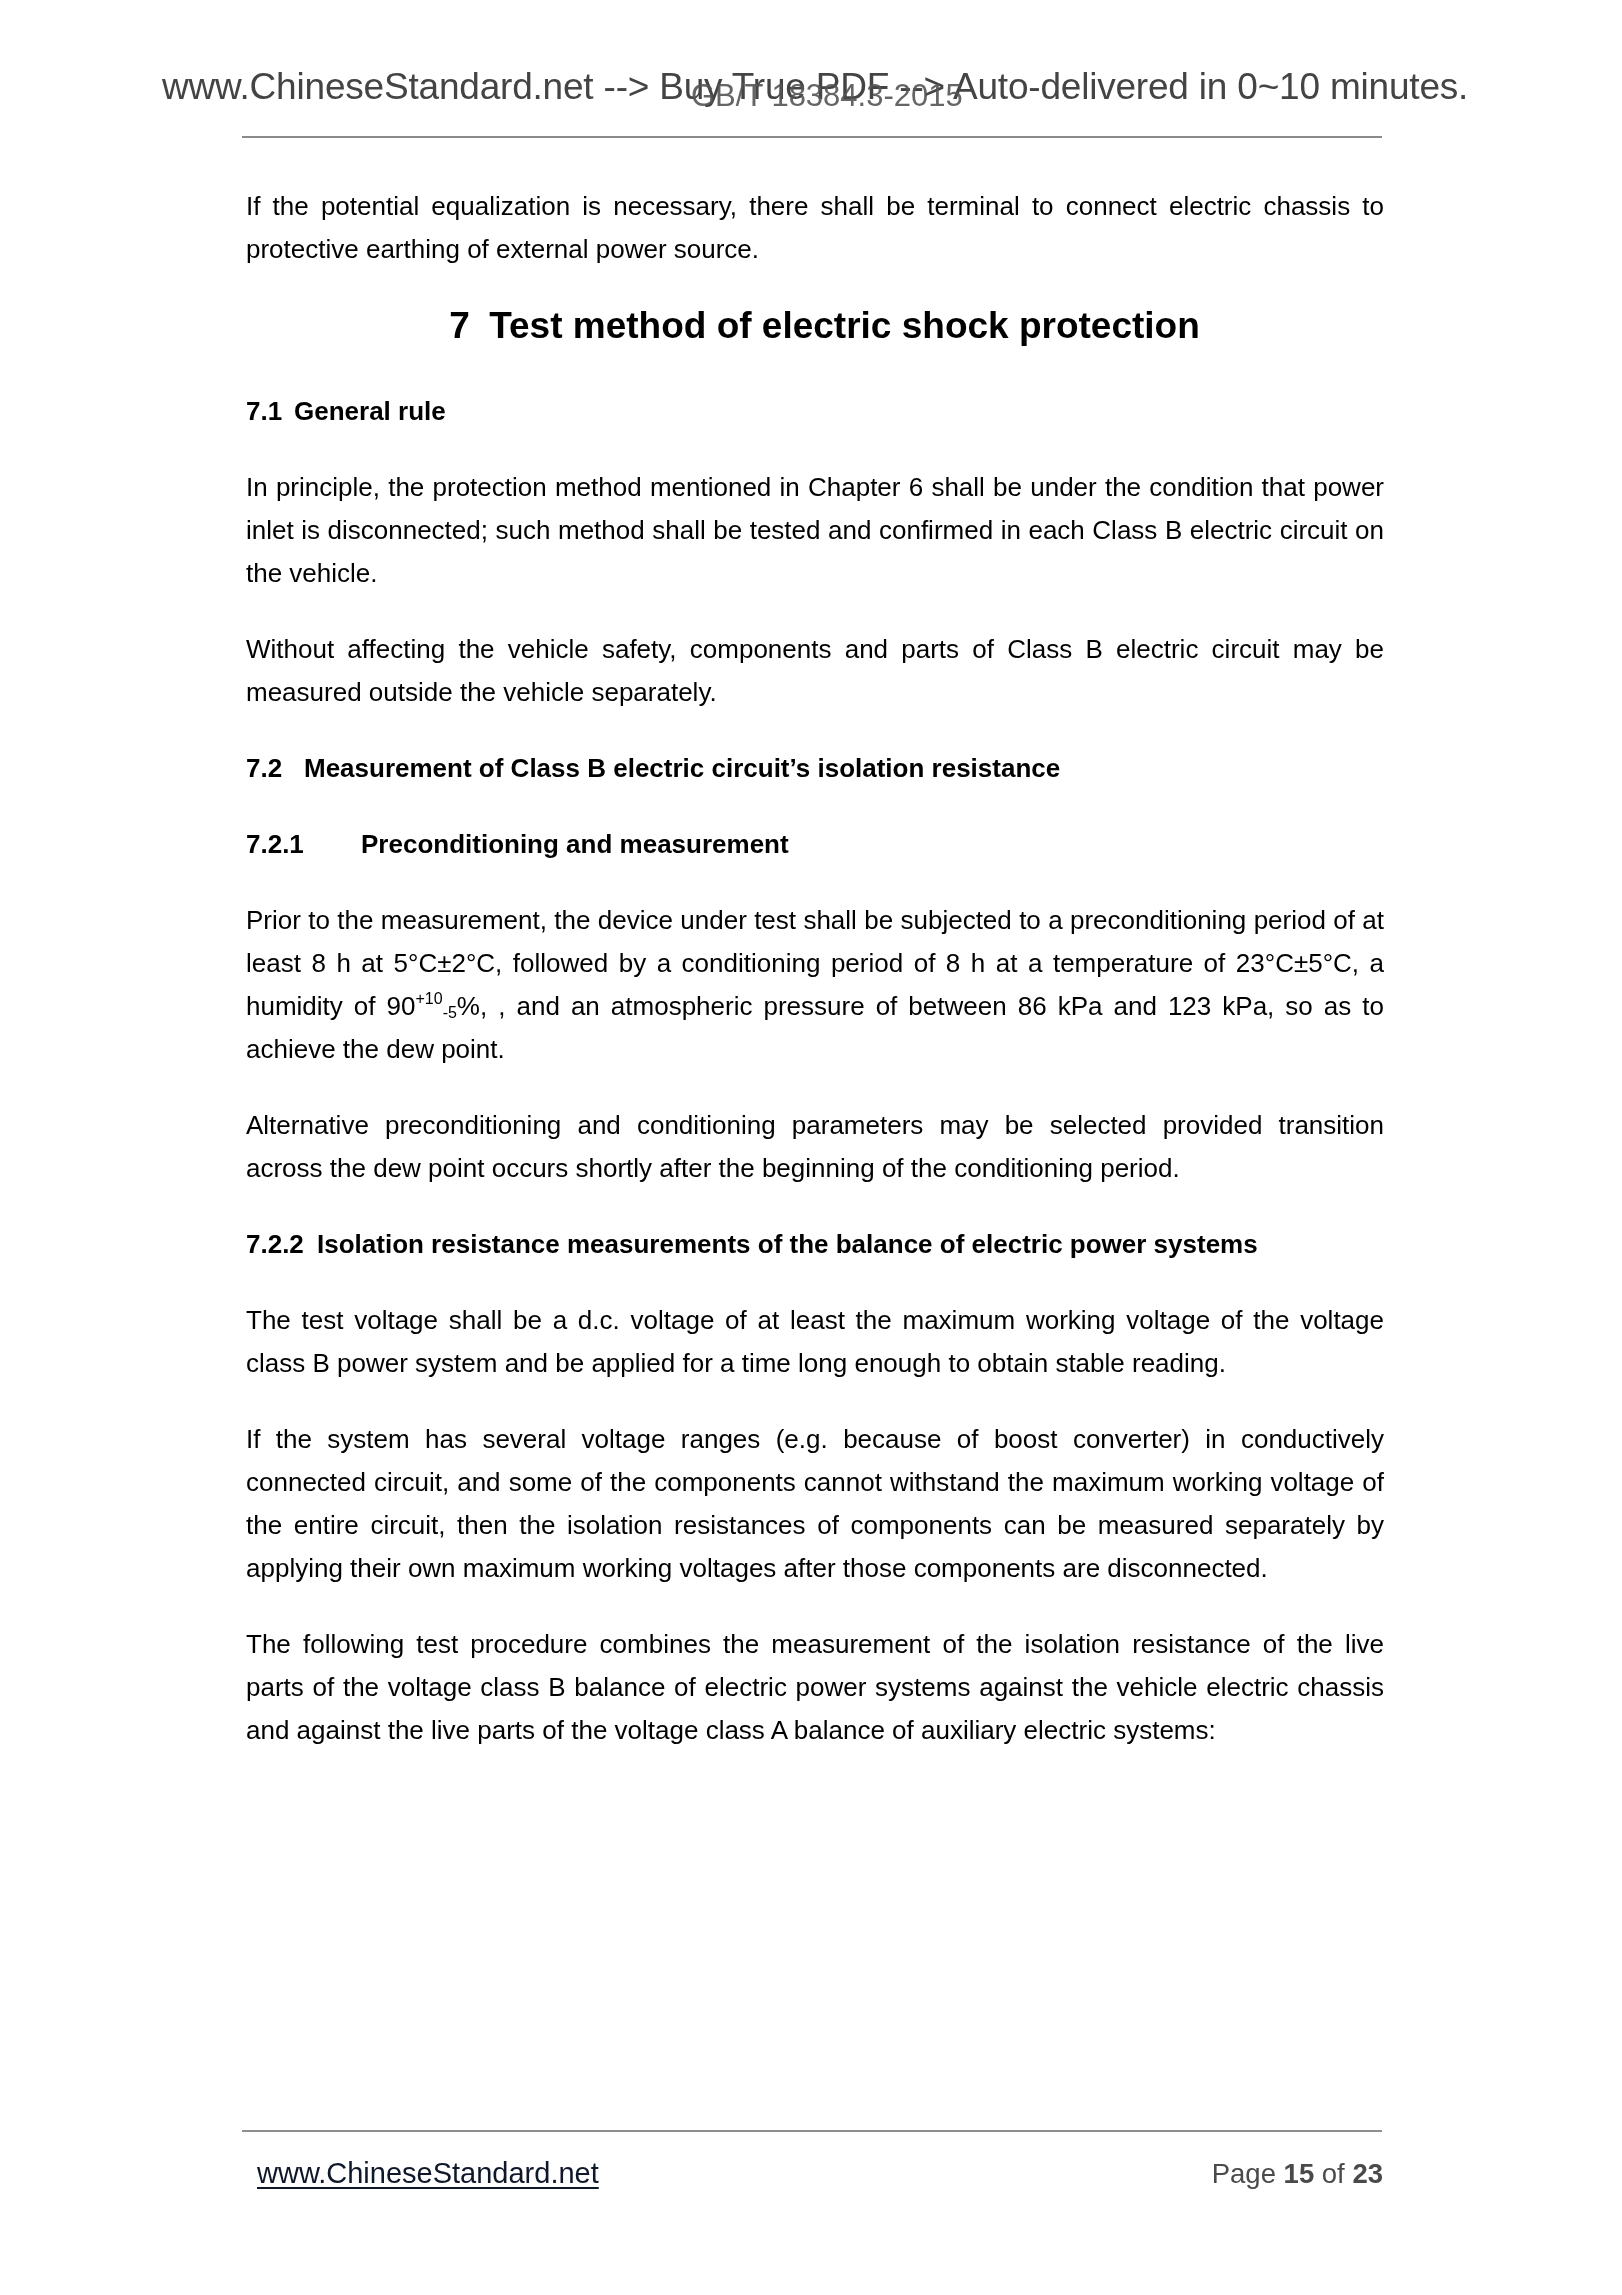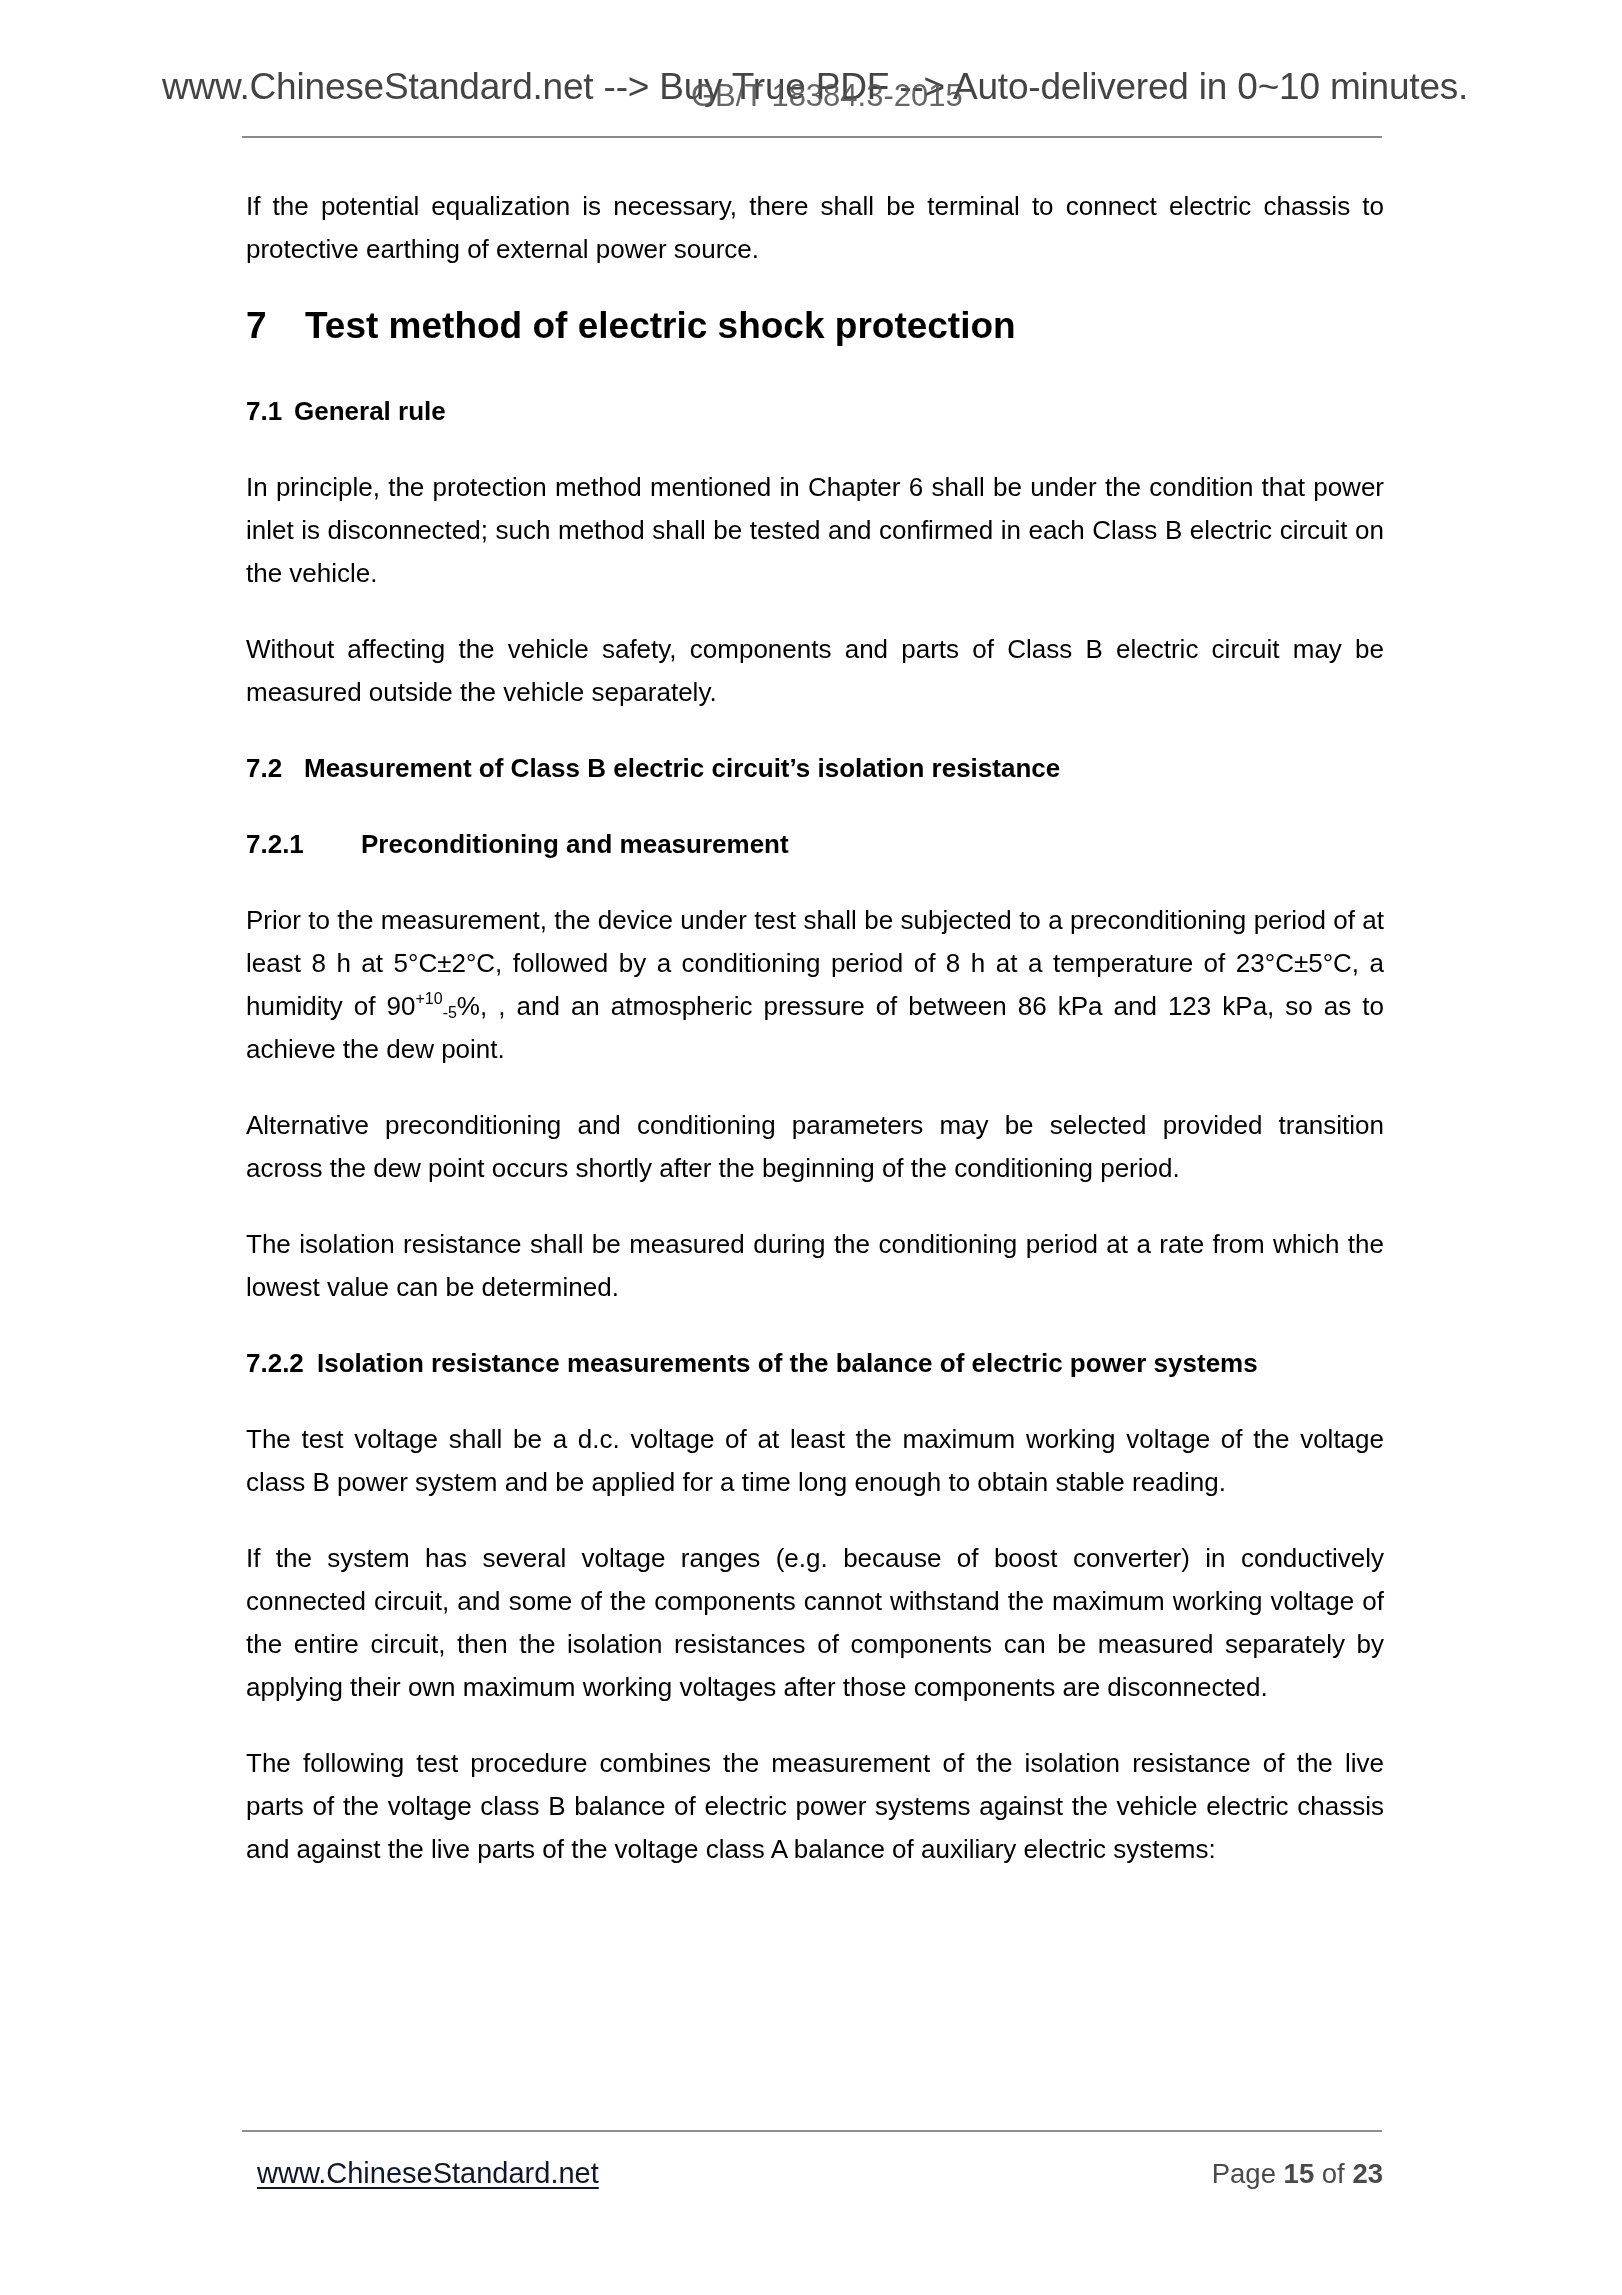--- a/index.html
+++ b/index.html
@@ -67,20 +67,21 @@
     font-size: 16px;
     line-height: 0;
   }
   p.para sup { vertical-align: 11px; }
   p.para sub { vertical-align: -3.3px; }
   h1.h-chapter {
     margin: 33px 0 43px 0;
     font-size: 37px;
     line-height: 43px;
     font-weight: bold;
+    text-align: center;
   }
   h1.h-chapter .num {
     display: inline-block;
     width: 59px;
   }
   h2.h-section {
     margin: 0 0 33px 0;
     font-size: 26px;
     line-height: 43px;
     font-weight: bold;
@@ -156,21 +157,20 @@
 
   <h2 class="h-section sec72">
     <span class="num">7.2</span><span>Measurement of Class B electric circuit’s isolation resistance</span>
   </h2>
 
   <h2 class="h-section sub">
     <span class="num">7.2.1</span><span>Preconditioning and measurement</span>
   </h2>
   <p class="para"><span>Prior to the measurement, the device under test shall be subjected to a preconditioning period of at least 8 h at 5°C±2°C, followed by a conditioning period of 8 h at a temperature of 23°C±5°C, a humidity of 90</span><sup>+10</sup><sub>-5</sub><span>%, , and an atmospheric pressure of between 86 kPa and 123 kPa, so as to achieve the dew point.</span></p>
   <p class="para">Alternative preconditioning and conditioning parameters may be selected provided transition across the dew point occurs shortly after the beginning of the conditioning period.</p>
-  <p class="para">The isolation resistance shall be measured during the conditioning period at a rate from which the lowest value can be determined.</p>
 
   <h2 class="h-section sec722">
     <span class="num">7.2.2</span><span>Isolation resistance measurements of the balance of electric power systems</span>
   </h2>
   <p class="para">The test voltage shall be a d.c. voltage of at least the maximum working voltage of the voltage class B power system and be applied for a time long enough to obtain stable reading.</p>
   <p class="para">If the system has several voltage ranges (e.g. because of boost converter) in conductively connected circuit, and some of the components cannot withstand the maximum working voltage of the entire circuit, then the isolation resistances of components can be measured separately by applying their own maximum working voltages after those components are disconnected.</p>
   <p class="para">The following test procedure combines the measurement of the isolation resistance of the live parts of the voltage class B balance of electric power systems against the vehicle electric chassis and against the live parts of the voltage class A balance of auxiliary electric systems:</p>
 </div>
 
 <div class="footer-rule"></div>

